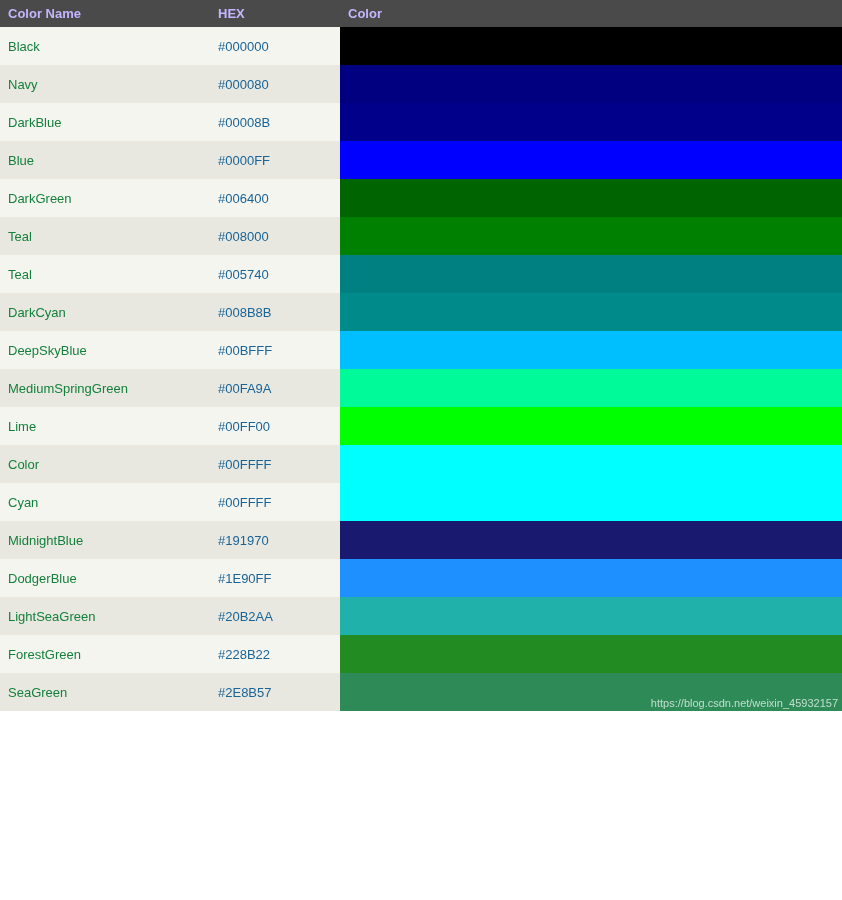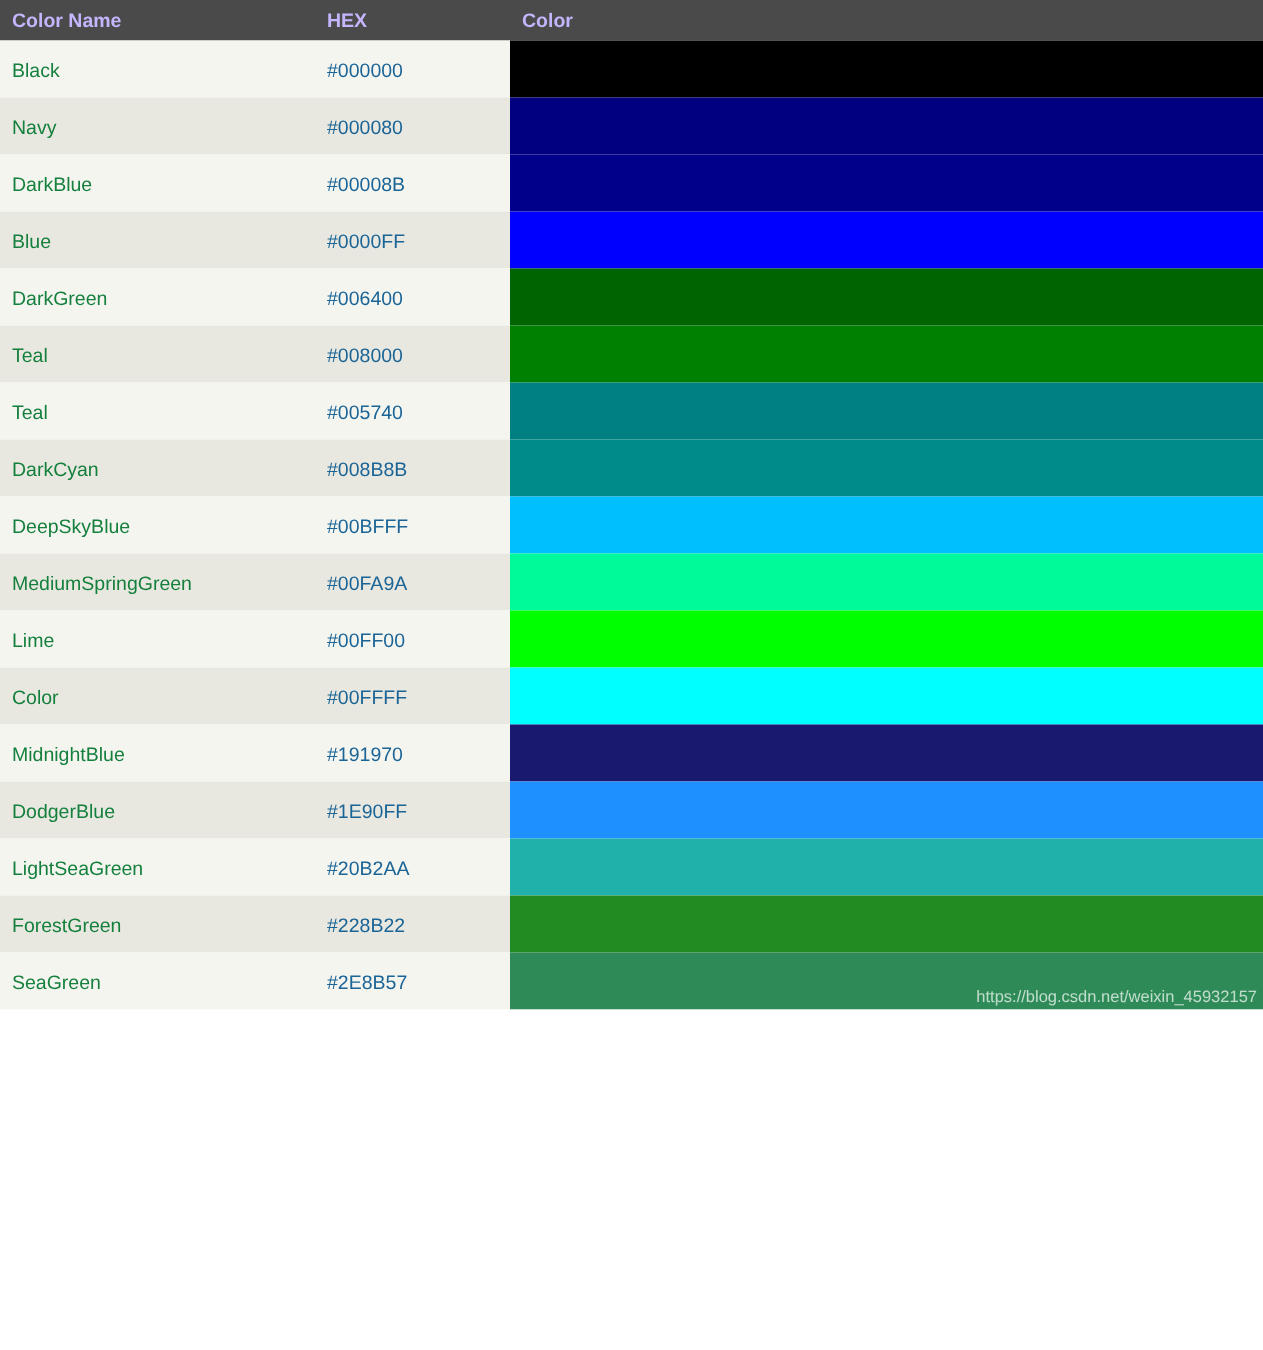--- a/index.html
+++ b/index.html
@@ -157,20 +157,27 @@
         </td>
       </tr>
       <tr>
         <td class="color-name col-name"><a href="#">Color</a></td>
         <td class="hex-value col-hex"><a href="#">#00FFFF</a></td>
         <td class="color-swatch col-color">
           <div class="swatch" style="background-color: rgb(0, 255, 255);"></div>
         </td>
       </tr>
       <tr>
+        <td class="color-name col-name"><a href="#">Cyan</a></td>
+        <td class="hex-value col-hex"><a href="#">#00FFFF</a></td>
+        <td class="color-swatch col-color">
+          <div class="swatch" style="background-color: rgb(0, 255, 255);"></div>
+        </td>
+      </tr>
+      <tr>
         <td class="color-name col-name"><a href="#">MidnightBlue</a></td>
         <td class="hex-value col-hex"><a href="#">#191970</a></td>
         <td class="color-swatch col-color">
           <div class="swatch" style="background-color: rgb(25, 25, 112);"></div>
         </td>
       </tr>
       <tr>
         <td class="color-name col-name"><a href="#">DodgerBlue</a></td>
         <td class="hex-value col-hex"><a href="#">#1E90FF</a></td>
         <td class="color-swatch col-color">

